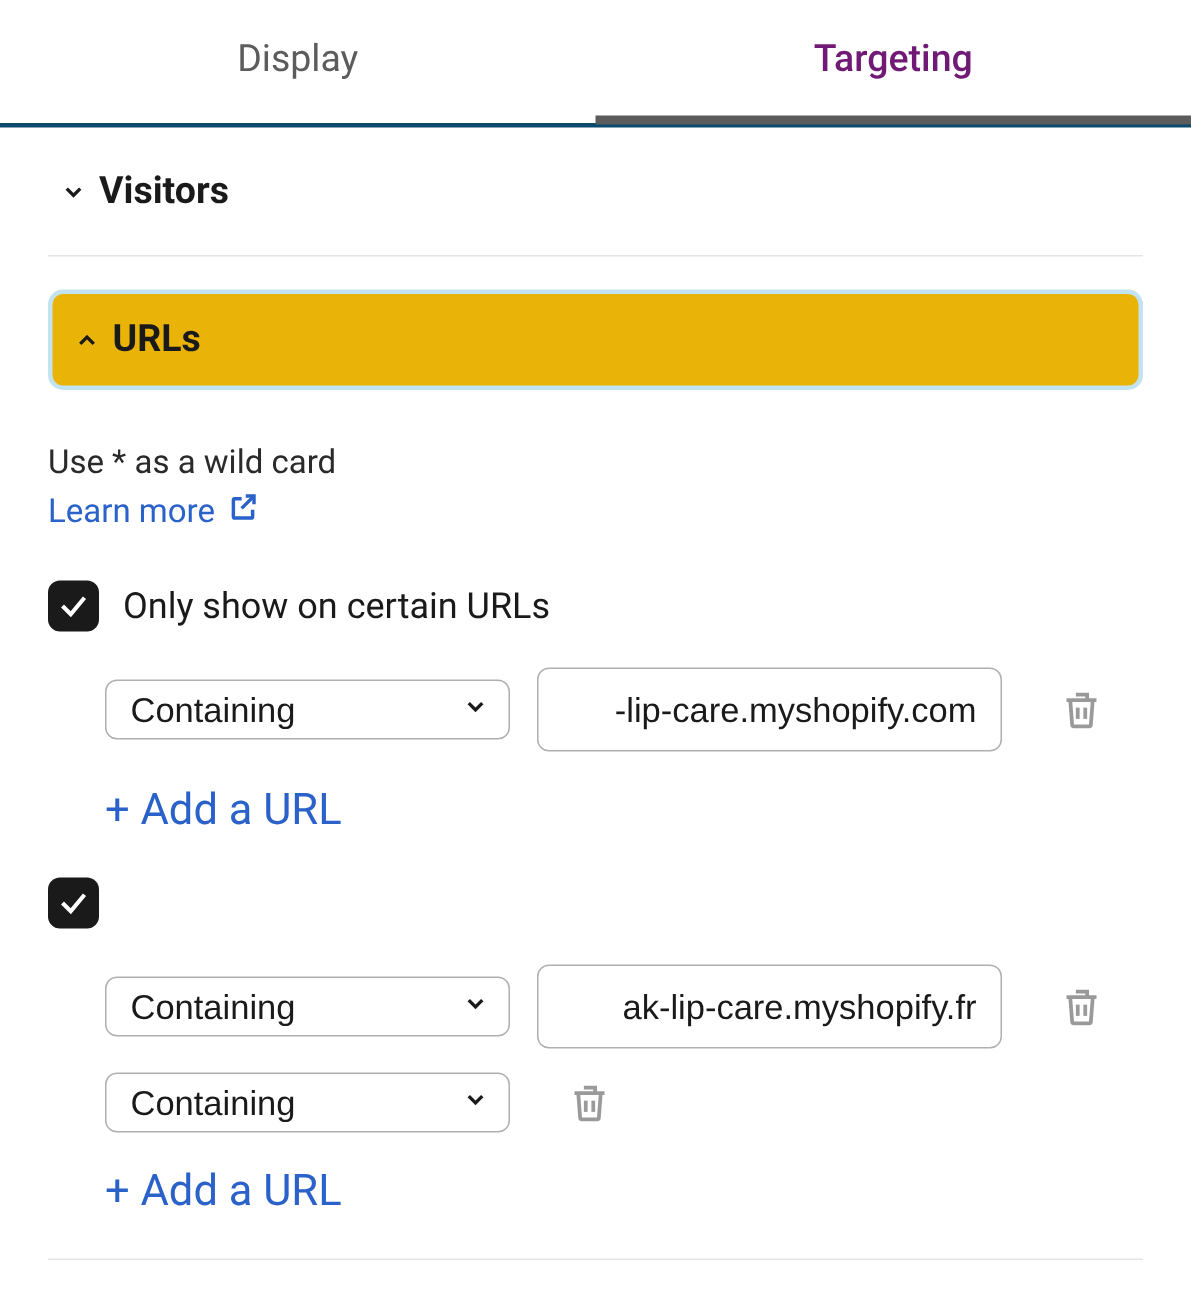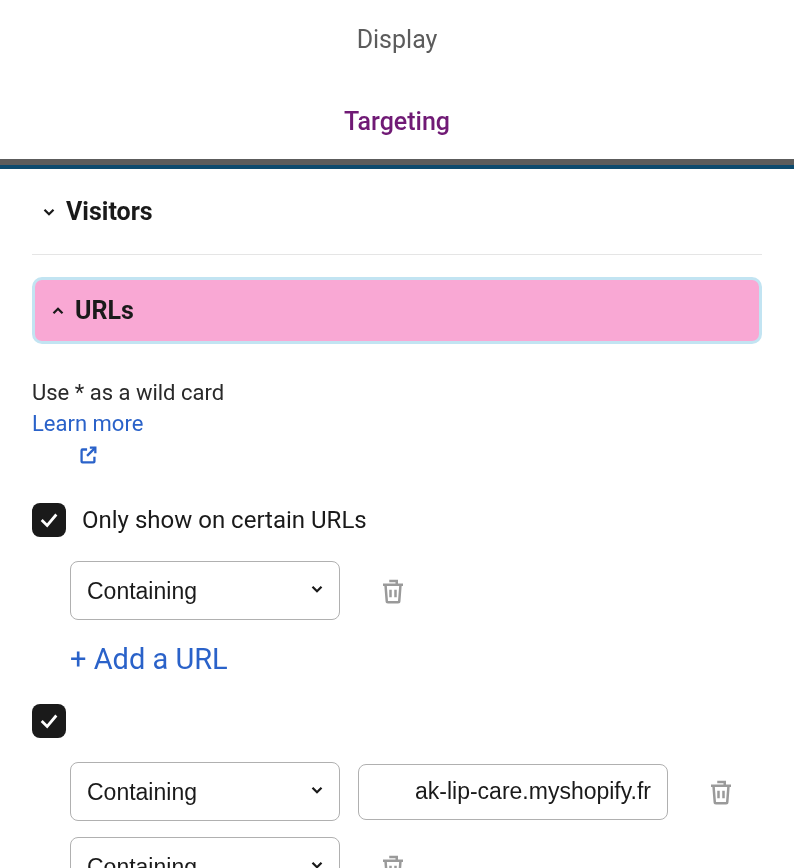--- a/index.html
+++ b/index.html
@@ -8,22 +8,21 @@
       padding: 0;
     }
     body {
       font-family: -apple-system, BlinkMacSystemFont, "Segoe UI", Roboto, Helvetica, Arial, sans-serif;
       background: #fff;
       color: #1a1a1a;
       width: 794px;
     }
     .tab-bar {
       display: flex;
-      border-bottom: 5px solid #0c4a6e;
-      flex-direction: column;
+      border-bottom: 3px solid #0c4a6e;
     }
     .tab {
       flex: 1;
       text-align: center;
       padding: 25px 0 28px 0;
       font-size: 25px;
       color: #5c5c5c;
       cursor: pointer;
       position: relative;
     }
@@ -46,21 +45,21 @@
     .accordion-header {
       display: flex;
       align-items: center;
       padding: 28px 8px 28px 8px;
       border-bottom: 1px solid #e5e5e5;
       cursor: pointer;
       gap: 8px;
     }
     .accordion-header.urls {
       margin-top: 22px;
-      background: #f9a8d4;
+      background: #eab308;
       border: 3px solid #c2e4f2;
       border-radius: 10px;
       padding: 16px 14px;
     }
     .accordion-title {
       font-size: 25px;
       font-weight: 700;
     }
     .chevron {
       width: 18px;
@@ -84,21 +83,20 @@
     }
     .learn-more {
       display: inline-flex;
       align-items: center;
       gap: 8px;
       font-size: 22px;
       color: #2a62c9;
       text-decoration: none;
       margin-bottom: 32px;
       cursor: pointer;
-      flex-direction: column;
     }
     .learn-more svg {
       width: 22px;
       height: 22px;
       stroke: #2a62c9;
       stroke-width: 2.5;
       fill: none;
     }
     .rule-group {
       margin-bottom: 28px;
@@ -138,21 +136,21 @@
       gap: 18px;
       padding-left: 38px;
       margin-bottom: 16px;
     }
     .select-wrap {
       position: relative;
       width: 270px;
     }
     .select-wrap select {
       width: 100%;
-      height: 59px;
+      height: 40px;
       border: 1px solid #b0b0b0;
       border-radius: 8px;
       background: #fff;
       font-size: 23px;
       padding: 0 44px 0 16px;
       appearance: none;
       color: #1a1a1a;
       cursor: pointer;
     }
     .select-wrap .sel-chevron {
@@ -264,20 +262,21 @@
         <div class="select-wrap">
           <select>
             <option>Containing</option>
           </select>
           <span class="sel-chevron">
             <svg viewBox="0 0 24 24">
                 <polyline points="6 9 12 15 18 9"></polyline>
               </svg>
           </span>
         </div>
+        <input type="text" class="url-input" value="-lip-care.myshopify.com" style="">
         <span class="trash-btn">
           <svg viewBox="0 0 24 24">
               <path d="M4 7h16"></path>
               <path d="M9 4h6v3"></path>
               <path d="M6 7l1 13a1 1 0 0 0 1 1h8a1 1 0 0 0 1-1l1-13"></path>
               <path d="M10 11v6"></path>
               <path d="M14 11v6"></path>
             </svg>
         </span>
       </div>

